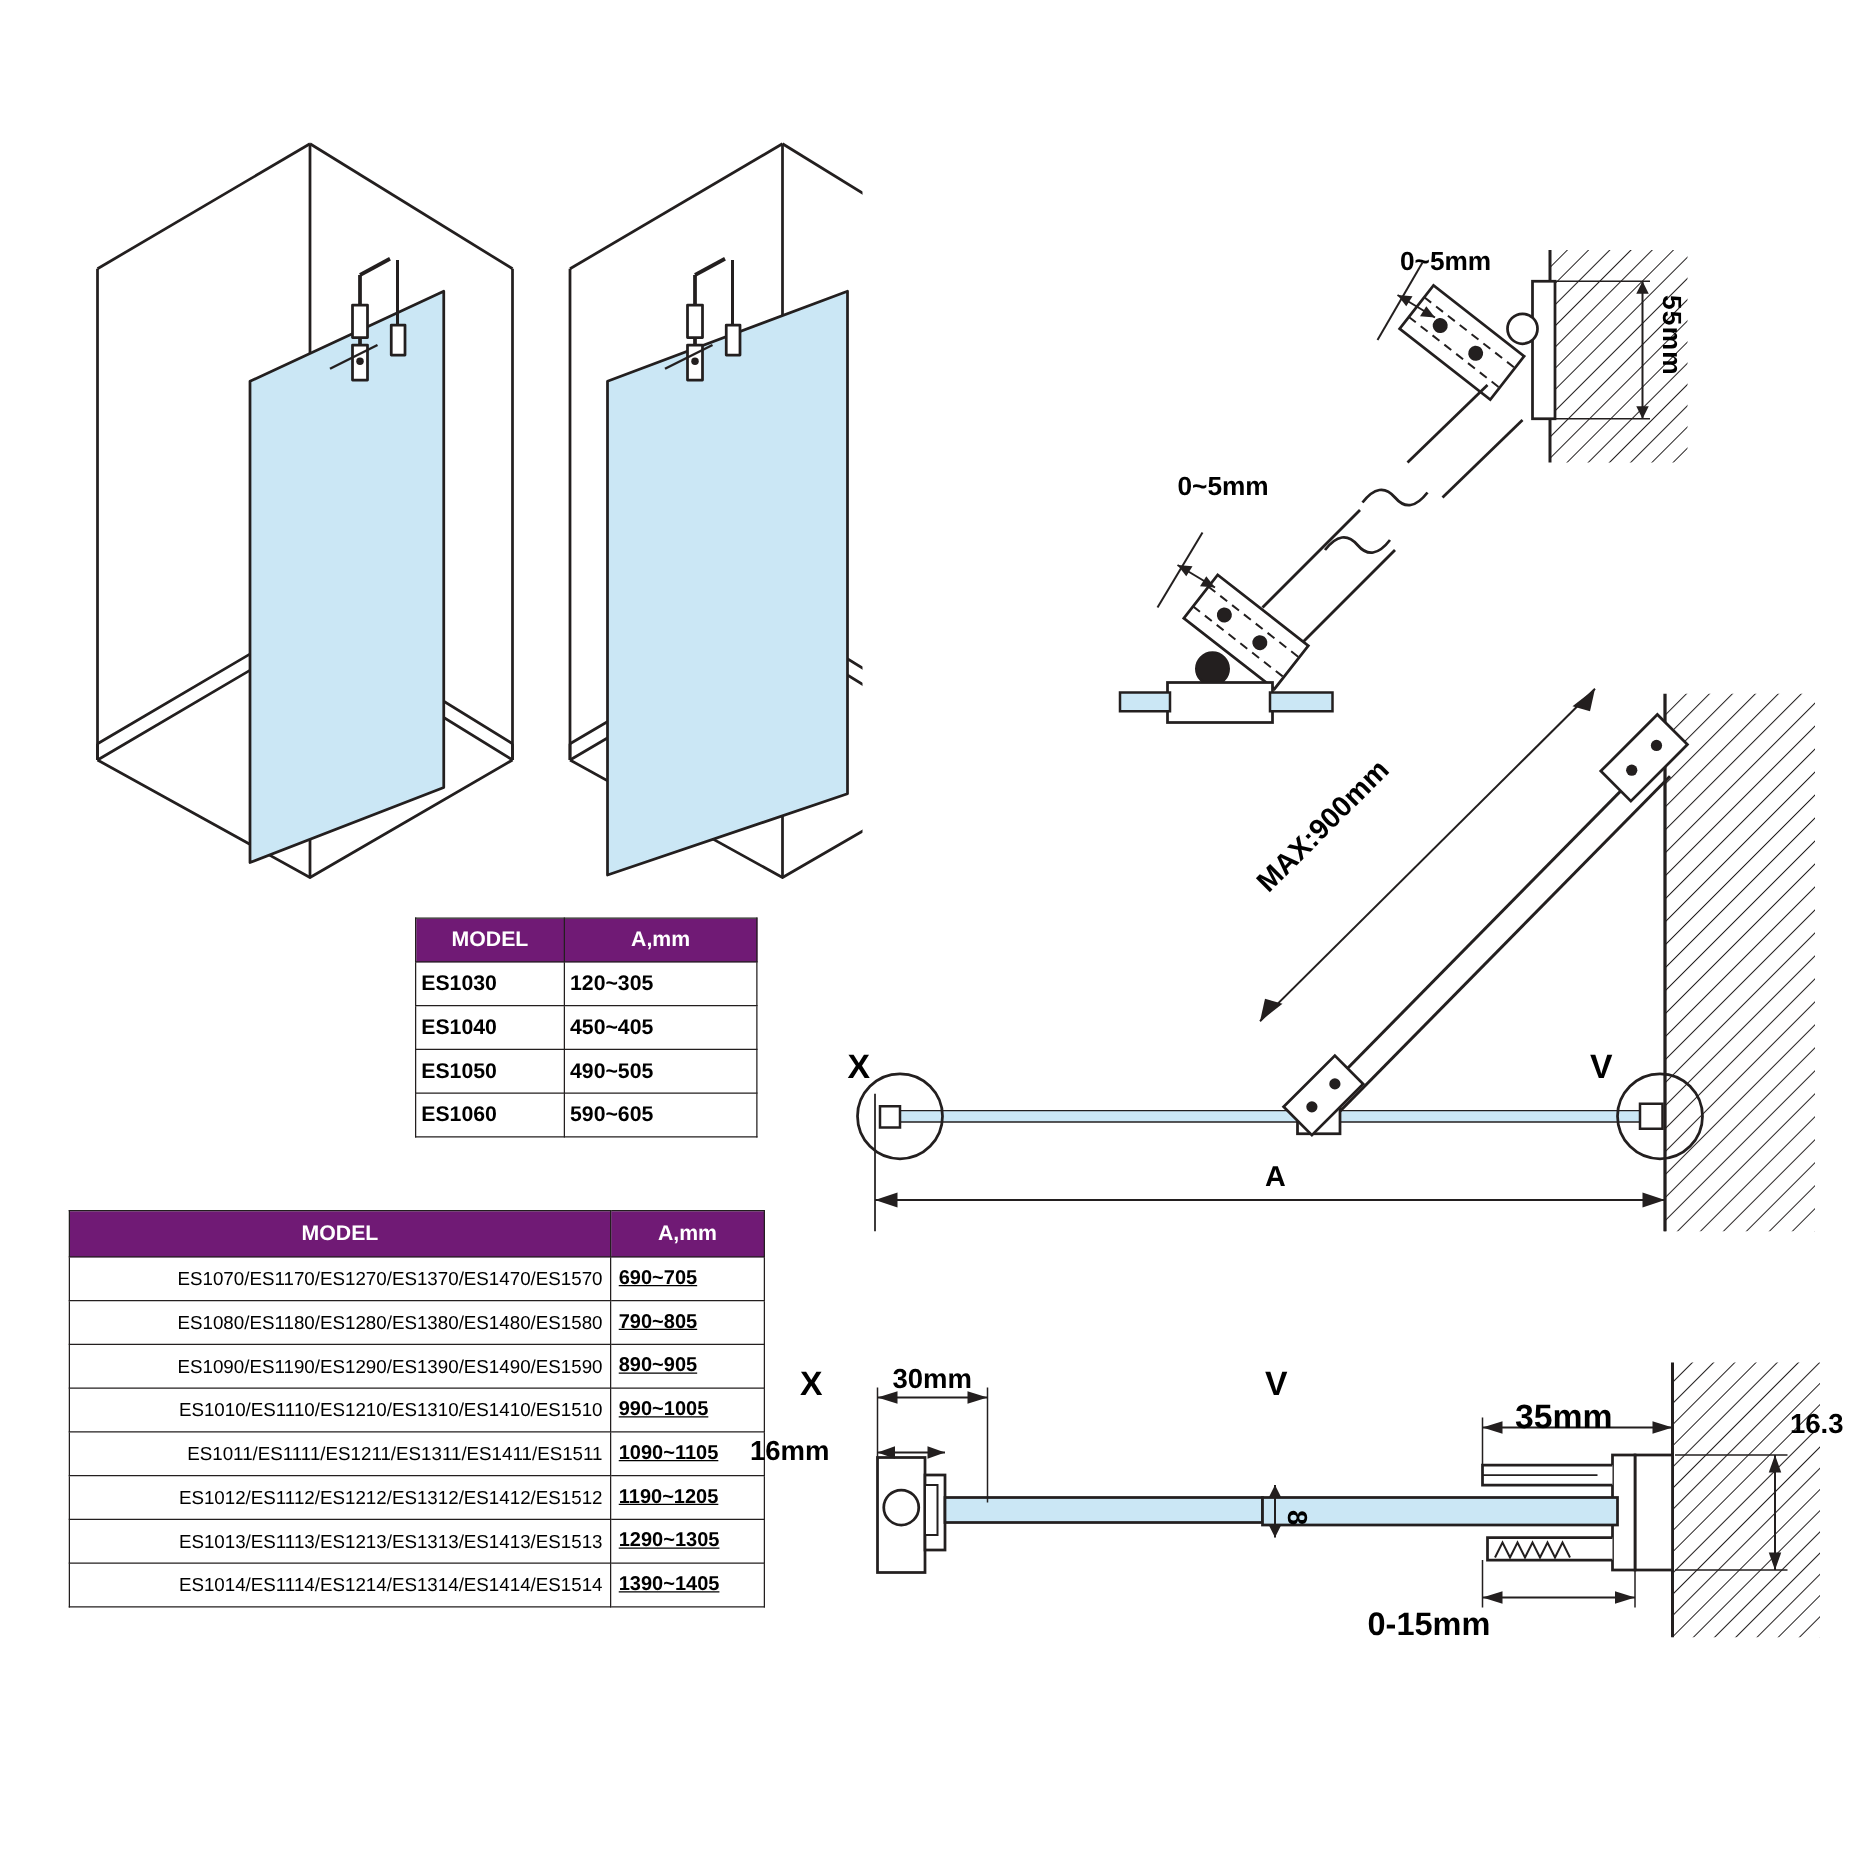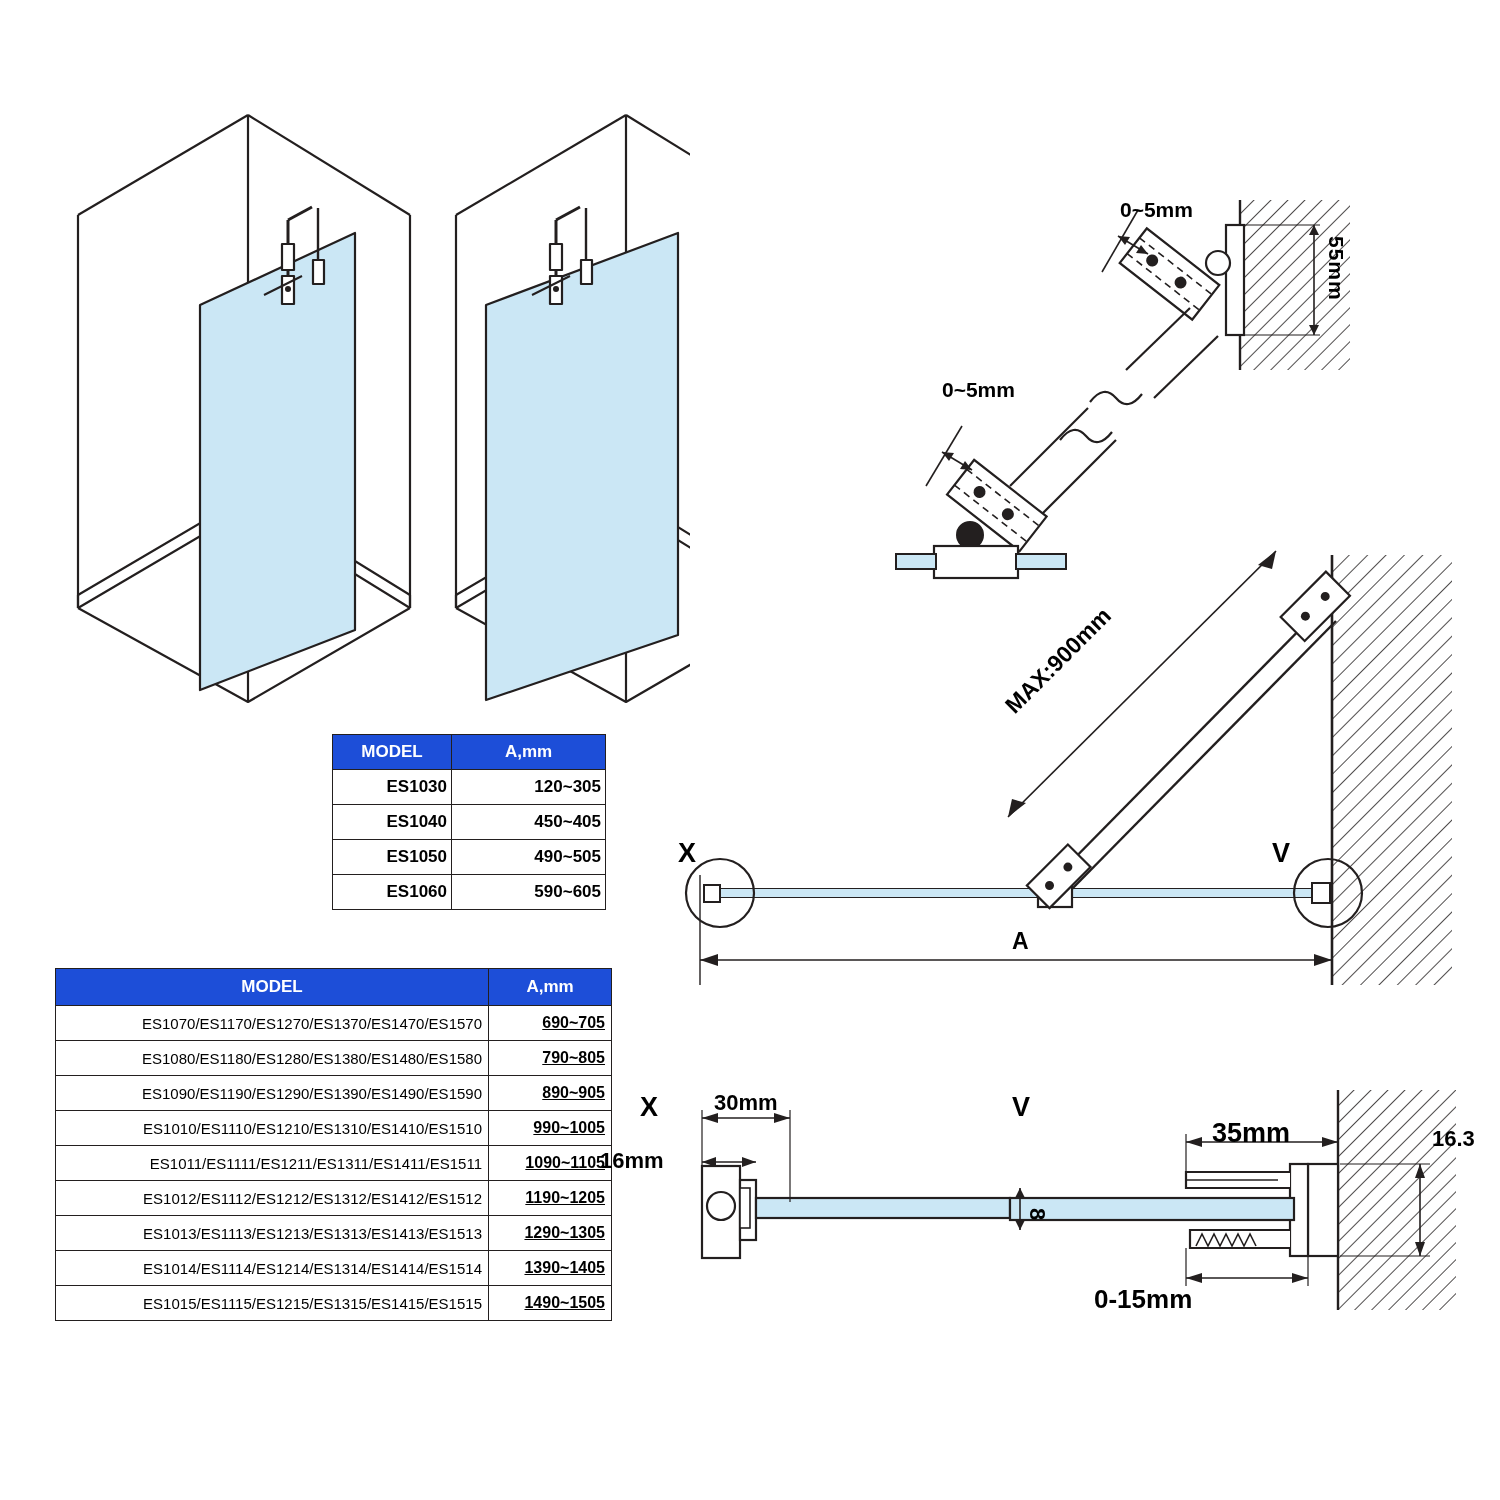--- a/index.html
+++ b/index.html
@@ -3,22 +3,22 @@
 <meta charset="utf-8">
 <style>
   html,body{margin:0;padding:0;background:#ffffff;}
   body{width:1500px;height:1500px;position:relative;font-family:"Liberation Sans",sans-serif;color:#000;overflow:hidden;}
   .abs{position:absolute;}
   svg{display:block;}
 
   
   table{border-collapse:collapse;}
   .tbl{font-family:"Liberation Sans",sans-serif;}
-  .tbl th{background:#1d4ed8;color:#ffffff;font-weight:bold;text-align:center;border:1px solid #231f1f;}
-  .tbl td{border:1px solid #231f1f;text-align:right;background:#fff;color:#000;}
+  .tbl th{background:#701a75;color:#ffffff;font-weight:bold;text-align:center;border:1px solid #231f1f;}
+  .tbl td{border:1px solid #231f1f;text-align:left;background:#fff;color:#000;}
 
   
   #table-small{left:332px;top:734px;}
   #table-small th{font-size:17px;padding:7px 4px;}
   #table-small td{font-size:17px;padding:7px 4px;font-weight:bold;}
   #table-small .c-model{width:110px;}
   #table-small .c-a{width:145px;}
 
   
   #table-large{left:55px;top:968px;}
@@ -152,24 +152,20 @@
       <td class="c-a">1190~1205</td>
     </tr>
     <tr>
       <td class="c-model">ES1013/ES1113/ES1213/ES1313/ES1413/ES1513</td>
       <td class="c-a">1290~1305</td>
     </tr>
     <tr>
       <td class="c-model">ES1014/ES1114/ES1214/ES1314/ES1414/ES1514</td>
       <td class="c-a">1390~1405</td>
     </tr>
-    <tr>
-      <td class="c-model">ES1015/ES1115/ES1215/ES1315/ES1415/ES1515</td>
-      <td class="c-a">1490~1505</td>
-    </tr>
   </tbody>
 </table>
 
 <div class="abs" style="left:890px;top:190px;width:580px;height:400px;">
   <svg width="580" height="400" viewBox="0 0 580 400">
     <defs>
       <pattern id="hatchA" width="12" height="12" patternTransform="rotate(45)" patternUnits="userSpaceOnUse">
         <line x1="0" y1="0" x2="0" y2="12" stroke="#231f1f" stroke-width="1.6"></line>
       </pattern>
     </defs>

